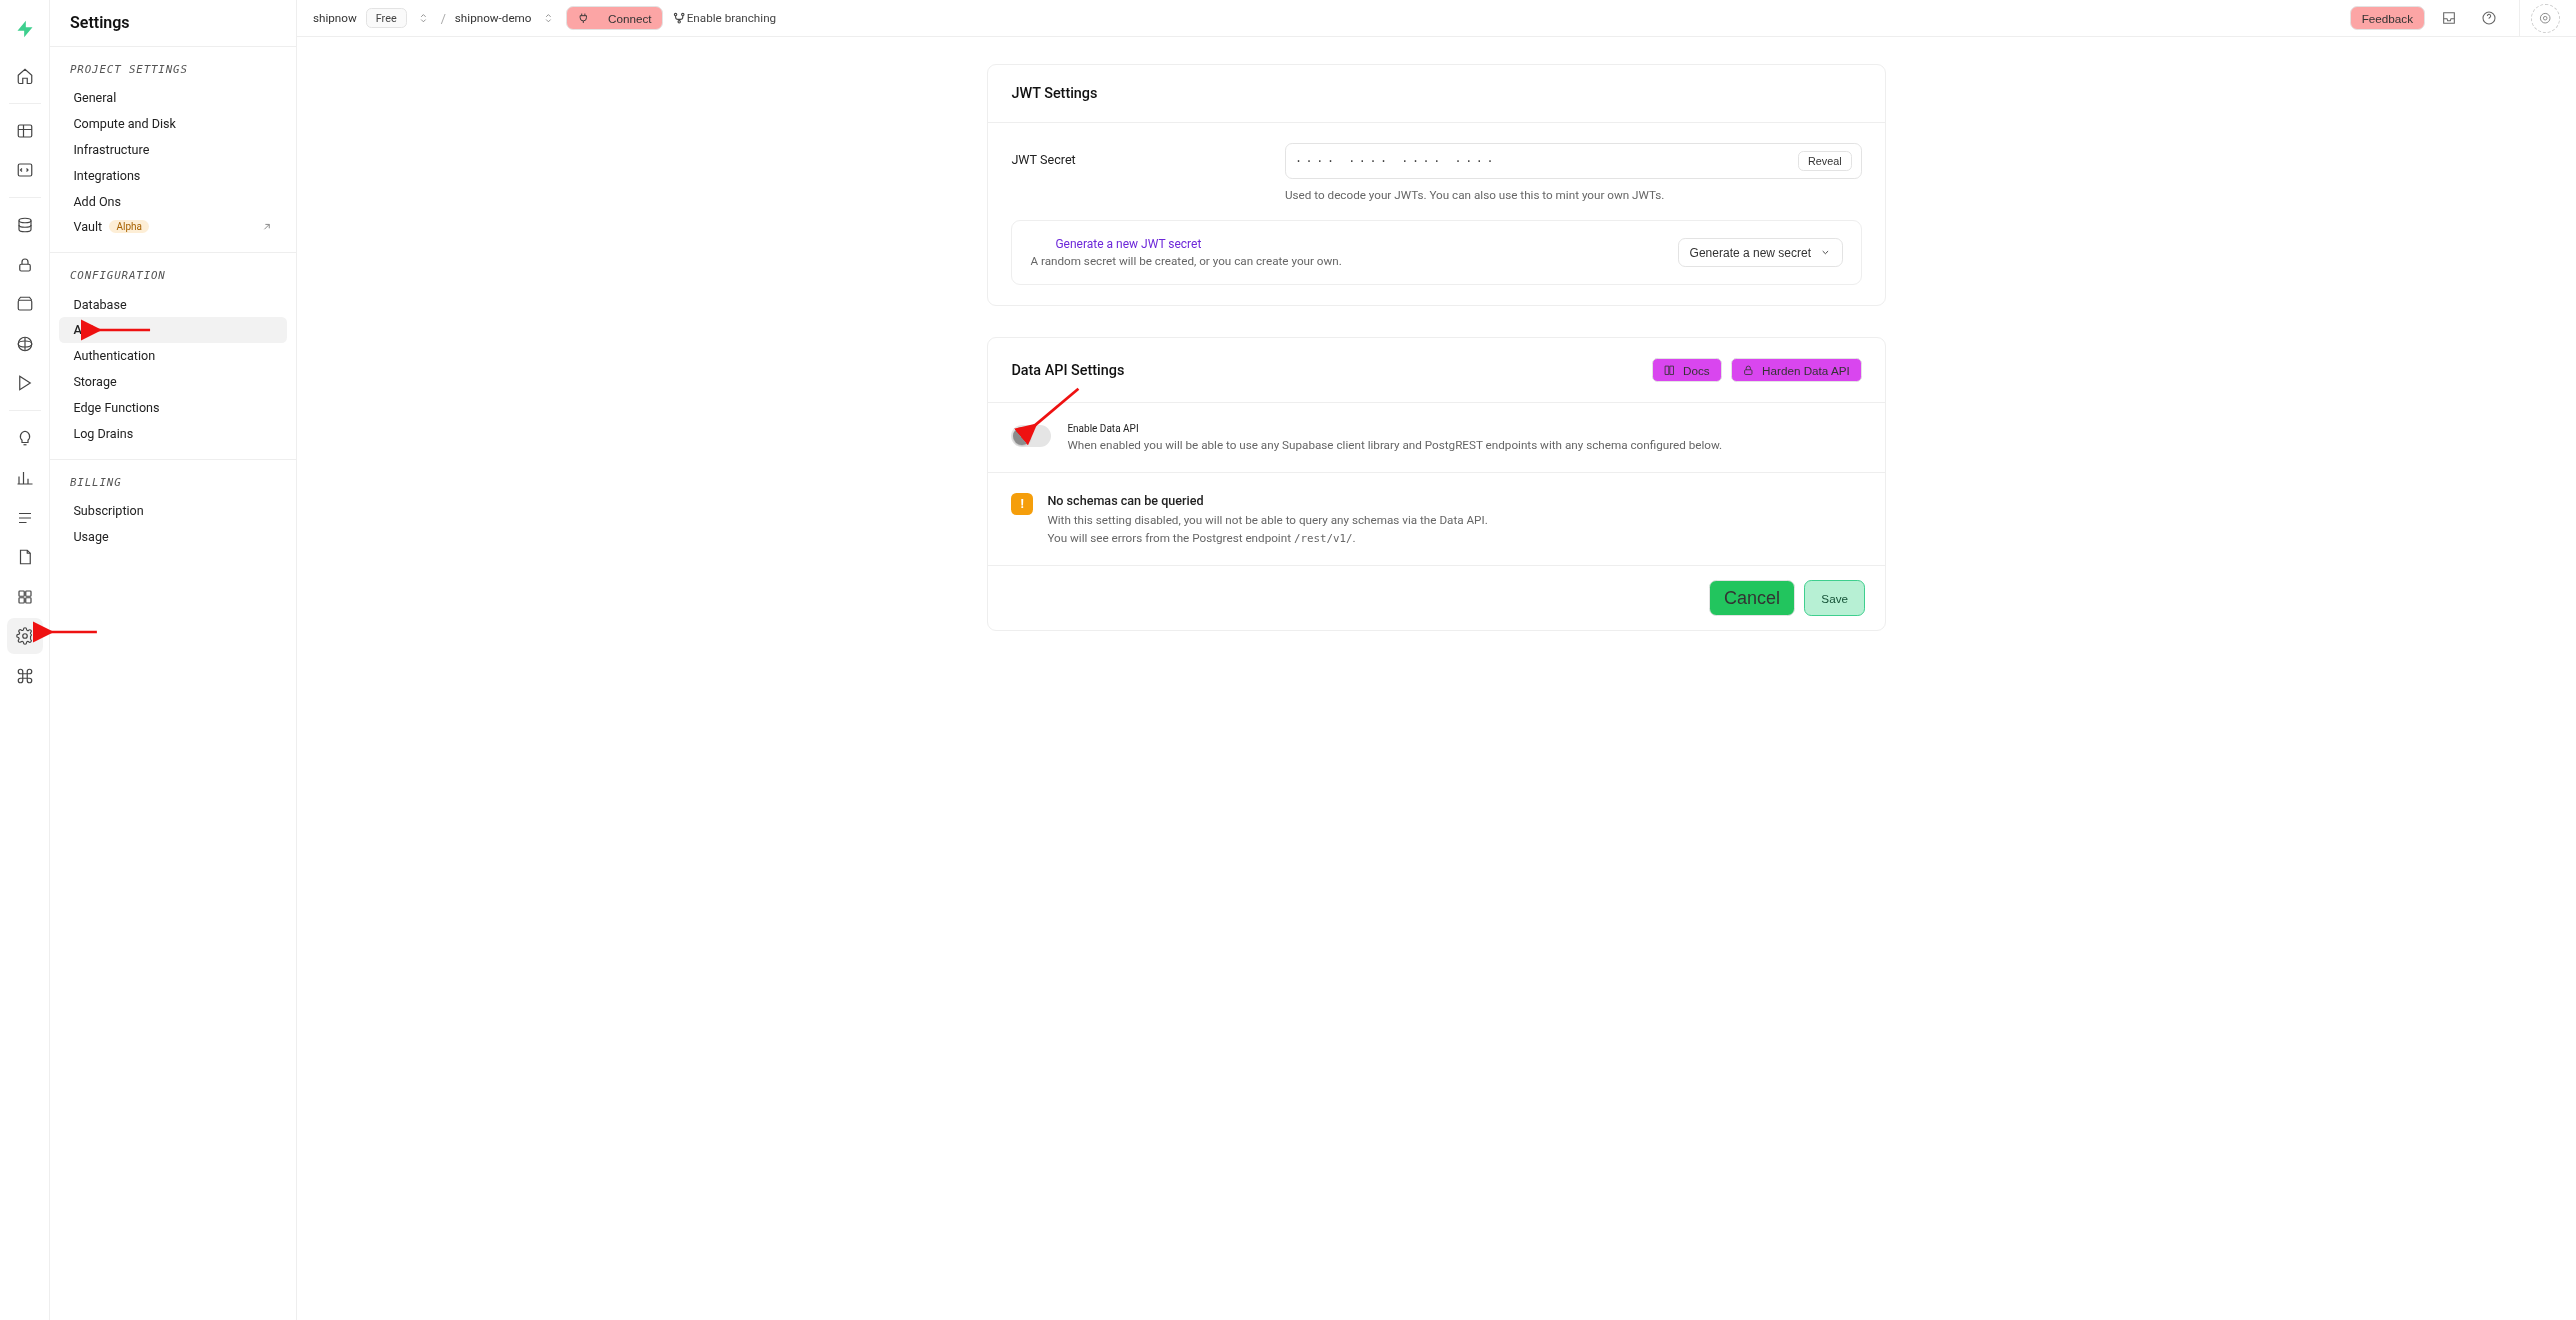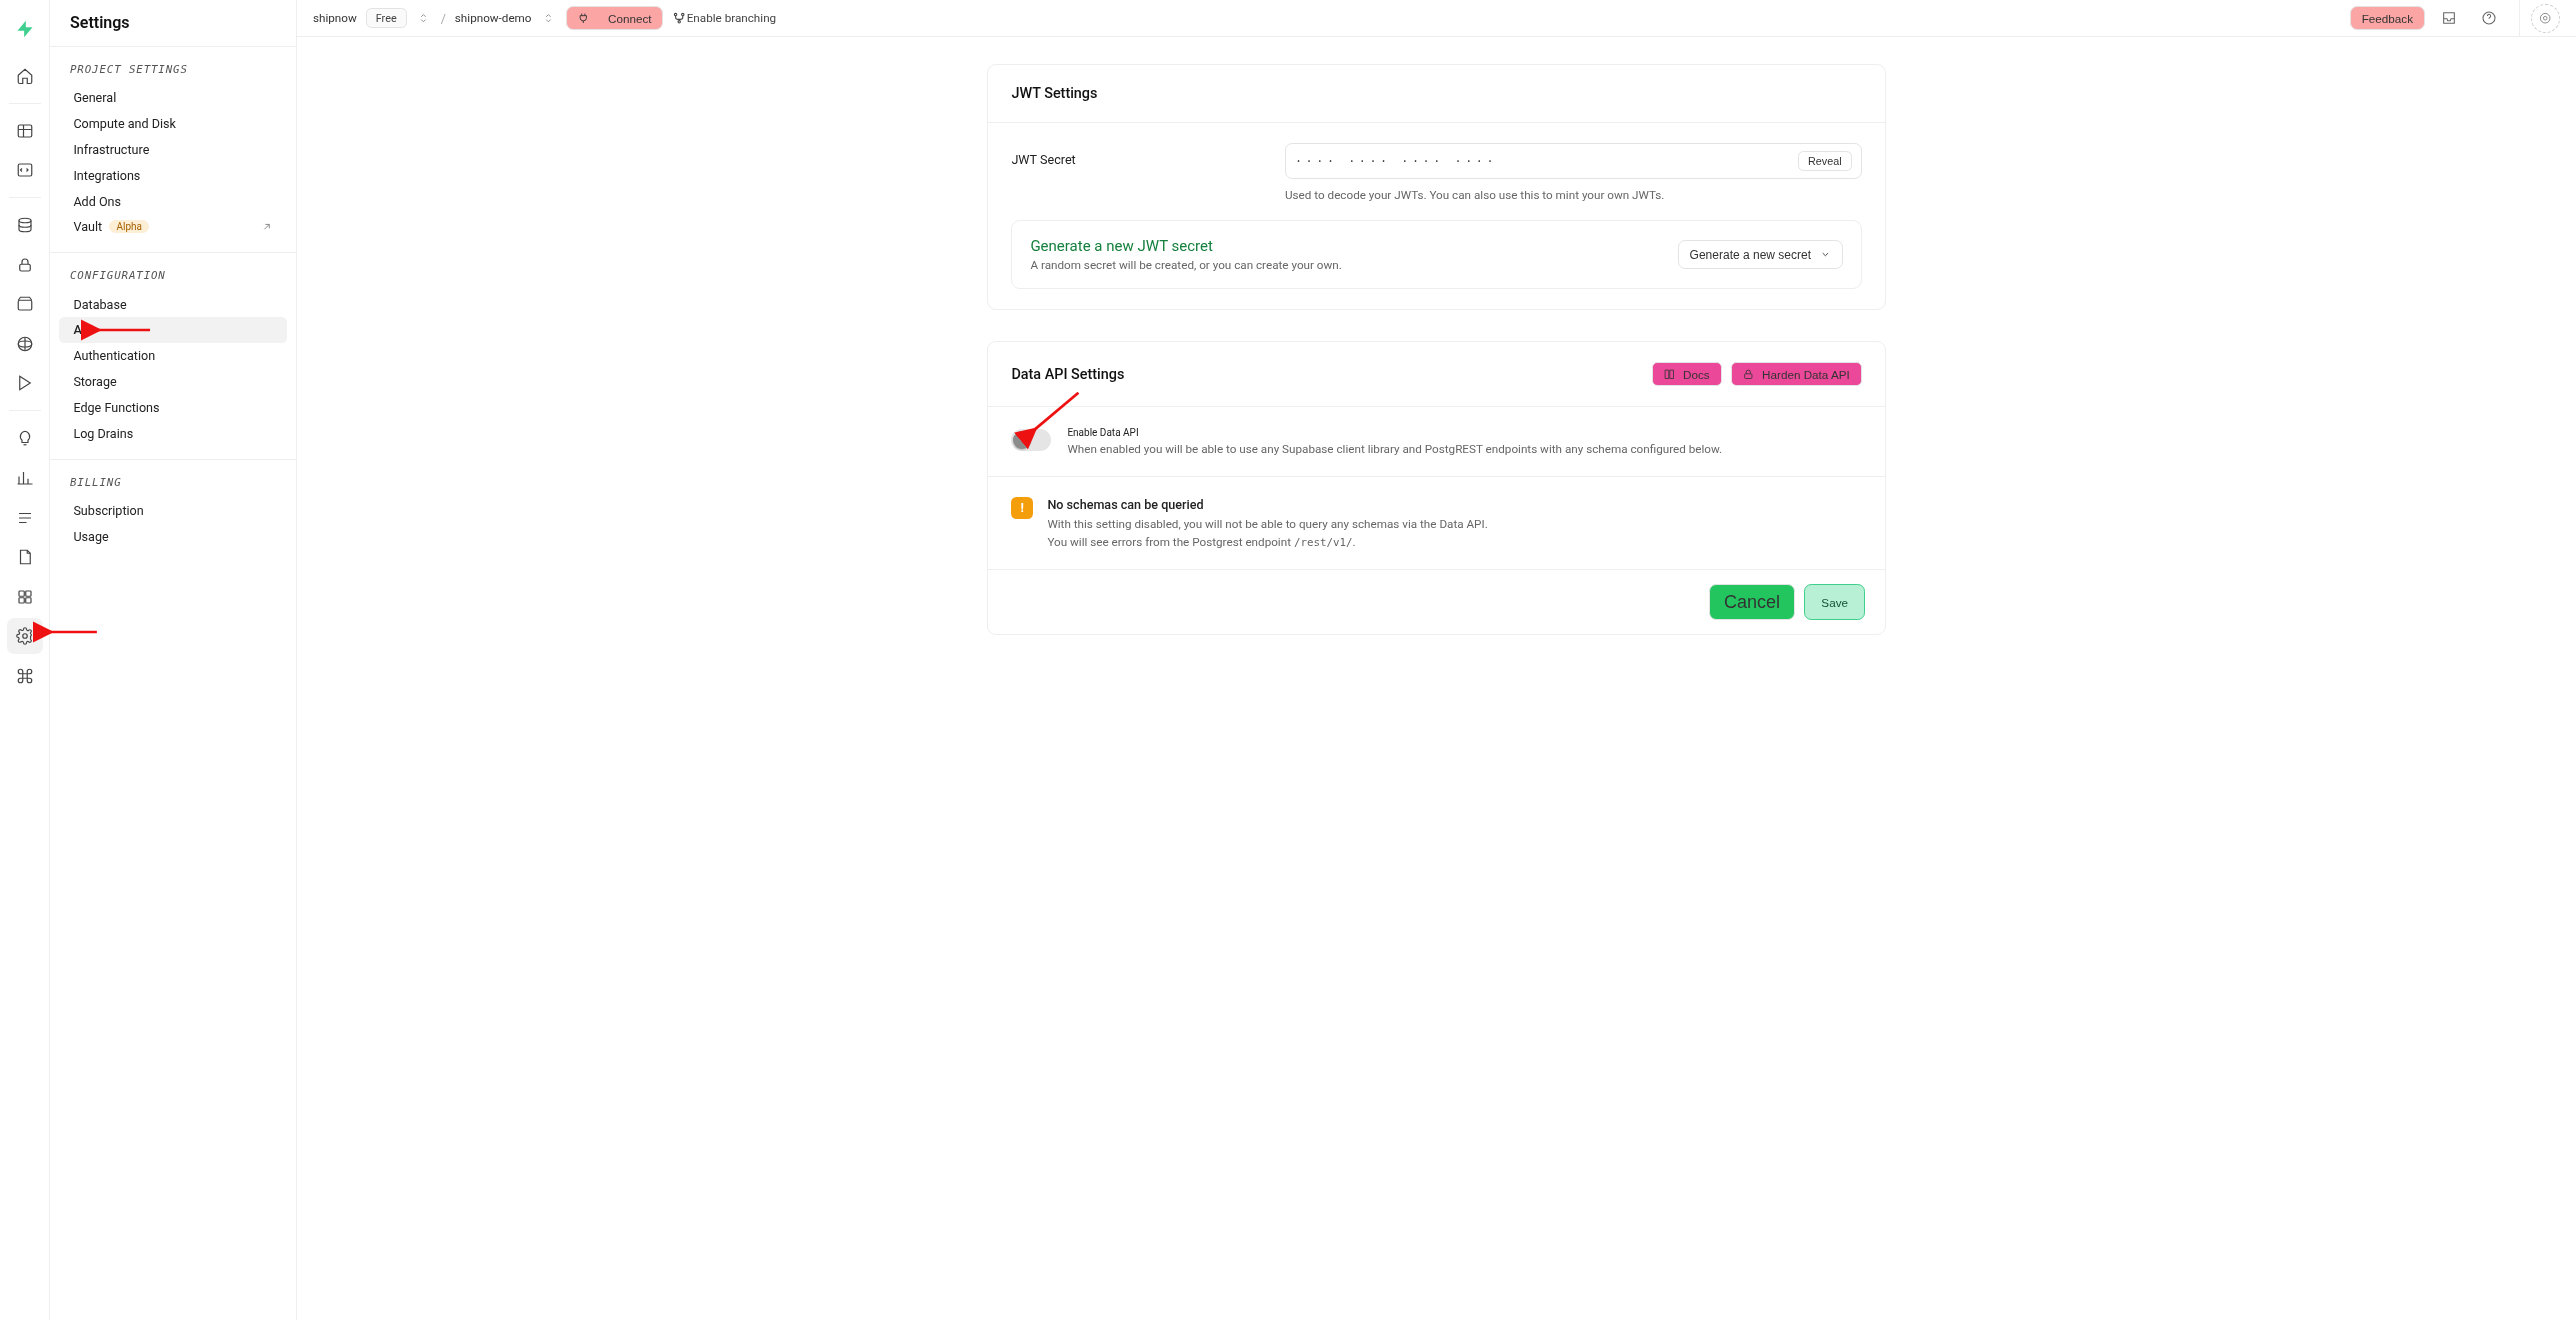--- a/index.html
+++ b/index.html
@@ -36,31 +36,31 @@
   .topbar .spacer { flex: 1; }
   .topbar .right-icons { display:flex; gap:5.4px; align-items:center; border-left:0.9px solid #eee; padding-left:10.8px; margin-left:5.4px; height:100%; }
   .topbar .icon-btn { width:31px; height:31px; display:flex; align-items:center; justify-content:center; border-radius:7.2px; color:#666; cursor:pointer; }
   .topbar .dashed { border:0.9px dashed #ccc; border-radius:50%; width:29px; height:29px; display:flex; align-items:center; justify-content:center; color:#888; }
 
   
   .content { flex: 1; overflow-y: auto; padding: 27px 45px 36px; }
   .card { border: 0.9px solid #eee; border-radius: 9px; background: #fff; margin: 0 auto 31px; max-width: 899px; }
   .card-header { padding: 20px 23.4px; font-size: 14.4px; font-weight: 500; border-bottom: 0.9px solid #eee; display:flex; align-items:center; }
   .card-header .hdr-actions { margin-left:auto; display:flex; gap:9px; }
-  .hdr-btn { display:inline-flex; align-items:center; gap:7.2px; font-size:11.7px; border:0.9px solid #e3e3e3; border-radius:5.4px; padding:4.5px 10.8px; background:#ec4899; cursor:pointer; color:#333; }
+  .hdr-btn { display:inline-flex; align-items:center; gap:7.2px; font-size:11.7px; border:0.9px solid #e3e3e3; border-radius:5.4px; padding:4.5px 10.8px; background:#d946ef; cursor:pointer; color:#333; }
   .card-body { padding: 20px 23.4px; }
   .row { display: flex; gap: 21.6px; align-items: flex-start; }
   .row .label { width: 252px; font-size: 12.6px; color: #222; padding-top: 9px; }
   .row .field { flex: 1; }
   .secret-input { display:flex; align-items:center; border:0.9px solid #e3e3e3; border-radius:7.2px; padding:7.2px 9px; background:#fff; }
   .secret-input .mask { font-family: ui-monospace, Menlo, monospace; letter-spacing:3.6px; font-size:11.7px; color:#444; flex:1; }
   .secret-input .reveal { font-size:10.8px; border:0.9px solid #e3e3e3; border-radius:5.4px; padding:2.7px 9px; background:#fff; cursor:pointer; color:#333; }
   .hint { font-size: 11.7px; color: #666; margin-top: 9px; }
   .subcard { margin-top: 18px; border:0.9px solid #eee; border-radius:9px; padding:16px 18px; display:flex; align-items:center; gap:14.4px; }
-  .subcard .sc-text .t1 { font-size:15px; color:#15803d; }
+  .subcard .sc-text .t1 { font-size:12px; color:#6d28d9;margin-left:25px; }
   .subcard .sc-text .t2 { font-size:11.7px; color:#666; margin-top:3.6px; }
   .subcard .sc-action { margin-left:auto; }
   .dropdown-btn { display:inline-flex; align-items:center; gap:9px; font-size:12px; border:0.9px solid #e3e3e3; border-radius:7.2px; padding:6.3px 10.8px; background:#fff; cursor:pointer; color:#333; }
 
   .toggle-row { display:flex; gap:16px; align-items:flex-start; }
   .switch { position:relative; width:40px; height:21.6px; background:#e5e5e5; border-radius:899px; cursor:pointer; flex-shrink:0; margin-top:1.8px; }
   .switch .knob { position:absolute; top:1.8px; left:1.8px; width:18px; height:18px; border-radius:50%; background:#8c8c8c; box-shadow:0 0.9px 1.8px rgba(0,0,0,0.2); }
   .toggle-text .t1 { font-size:10px; color:#222; }
   .toggle-text .t2 { font-size:11.7px; color:#666; margin-top:3.6px; max-width: 774px; }
 

